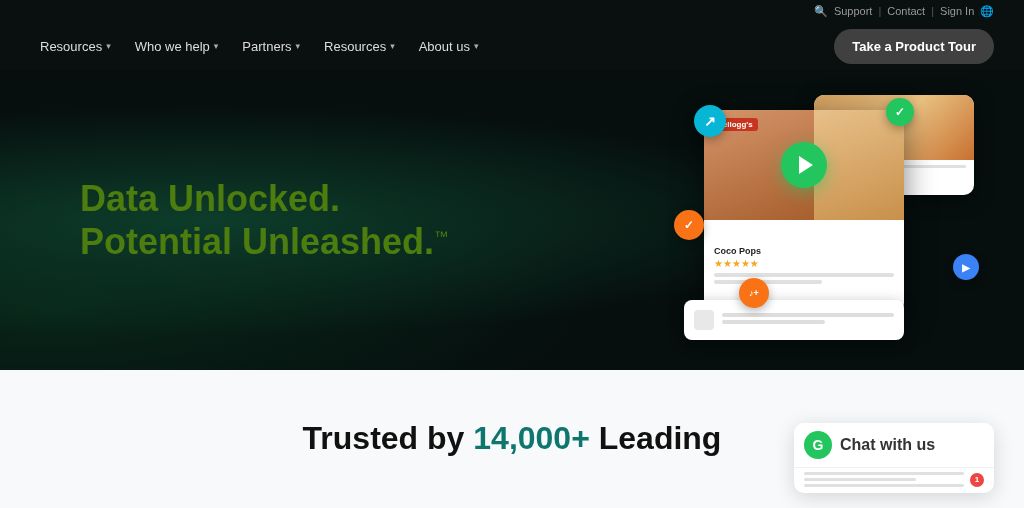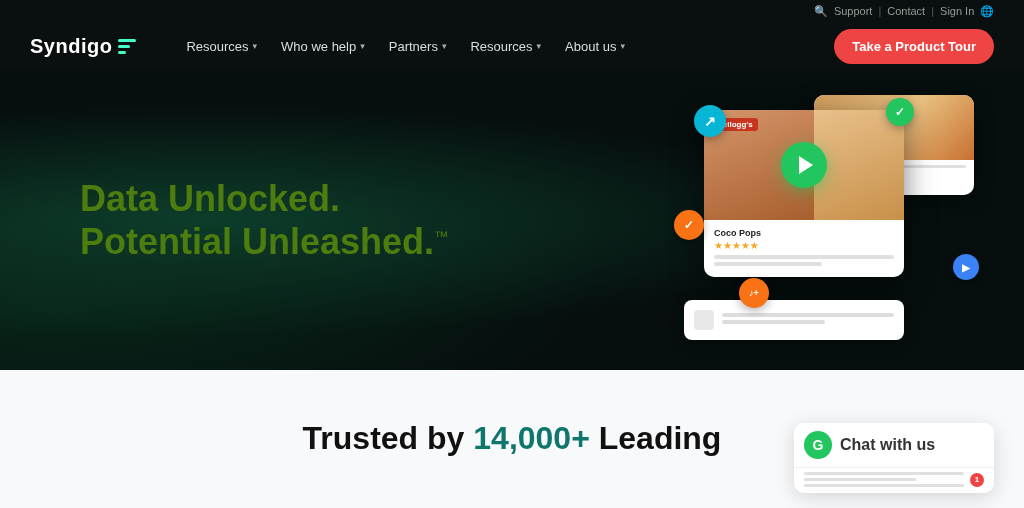--- a/index.html
+++ b/index.html
@@ -45,21 +45,21 @@
       display: flex;
       align-items: center;
       gap: 4px;
       white-space: nowrap;
     }
     .nav-chevron {
       font-size: 9px;
       color: #aaa;
     }
     .cta-button {
-      background: #ef4444;
+      background: #404040;
       color: #fff;
       border: none;
       border-radius: 25px;
       padding: 10px 18px;
       font-size: 13px;
       font-weight: 600;
       cursor: pointer;
       white-space: nowrap;
       flex-shrink: 0;
     }
@@ -165,21 +165,21 @@
       top: 8px;
       left: 8px;
       background: #c8351e;
       color: #fff;
       font-size: 8px;
       font-weight: 700;
       padding: 2px 5px;
       border-radius: 3px;
     }
     .card-bottom {
-      padding: 8px 10px;
+      padding: 26px 10px;
     }
     .card-title-text {
       font-size: 9px;
       font-weight: 700;
       color: #222;
     }
     .card-stars {
       color: #f5a623;
       font-size: 10px;
       margin-top: 2px;
@@ -425,28 +425,20 @@
   <div class="nav-top-strip">
     <span>🔍</span>
     <span>Support</span>
     <span class="pipe">|</span>
     <span>Contact</span>
     <span class="pipe">|</span>
     <span>Sign In</span>
     <span>🌐</span>
   </div>
   <div class="nav-bottom">
-    <div class="logo">
-      <span class="logo-text">Syndigo</span>
-      <div class="logo-icon">
-        <span></span>
-        <span></span>
-        <span></span>
-      </div>
-    </div>
     <div class="nav-links">
       <div class="nav-item">
         <span>Resources</span>
         <span class="nav-chevron">▾</span>
       </div>
       <div class="nav-item">
         <span>Who we help</span>
         <span class="nav-chevron">▾</span>
       </div>
       <div class="nav-item">

